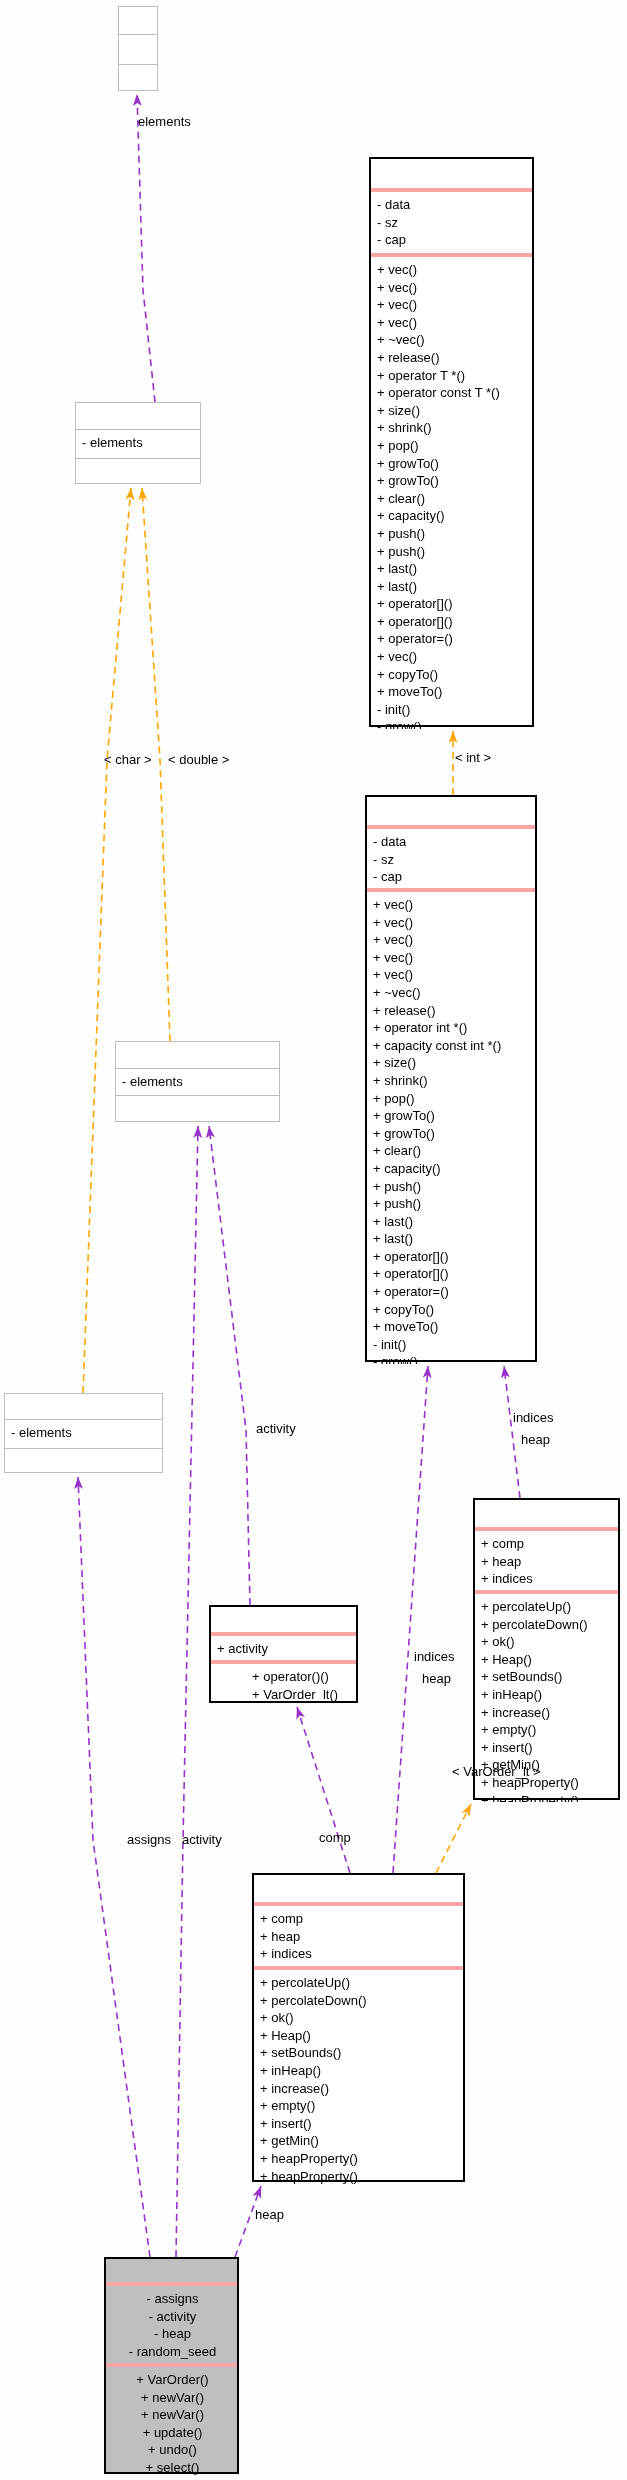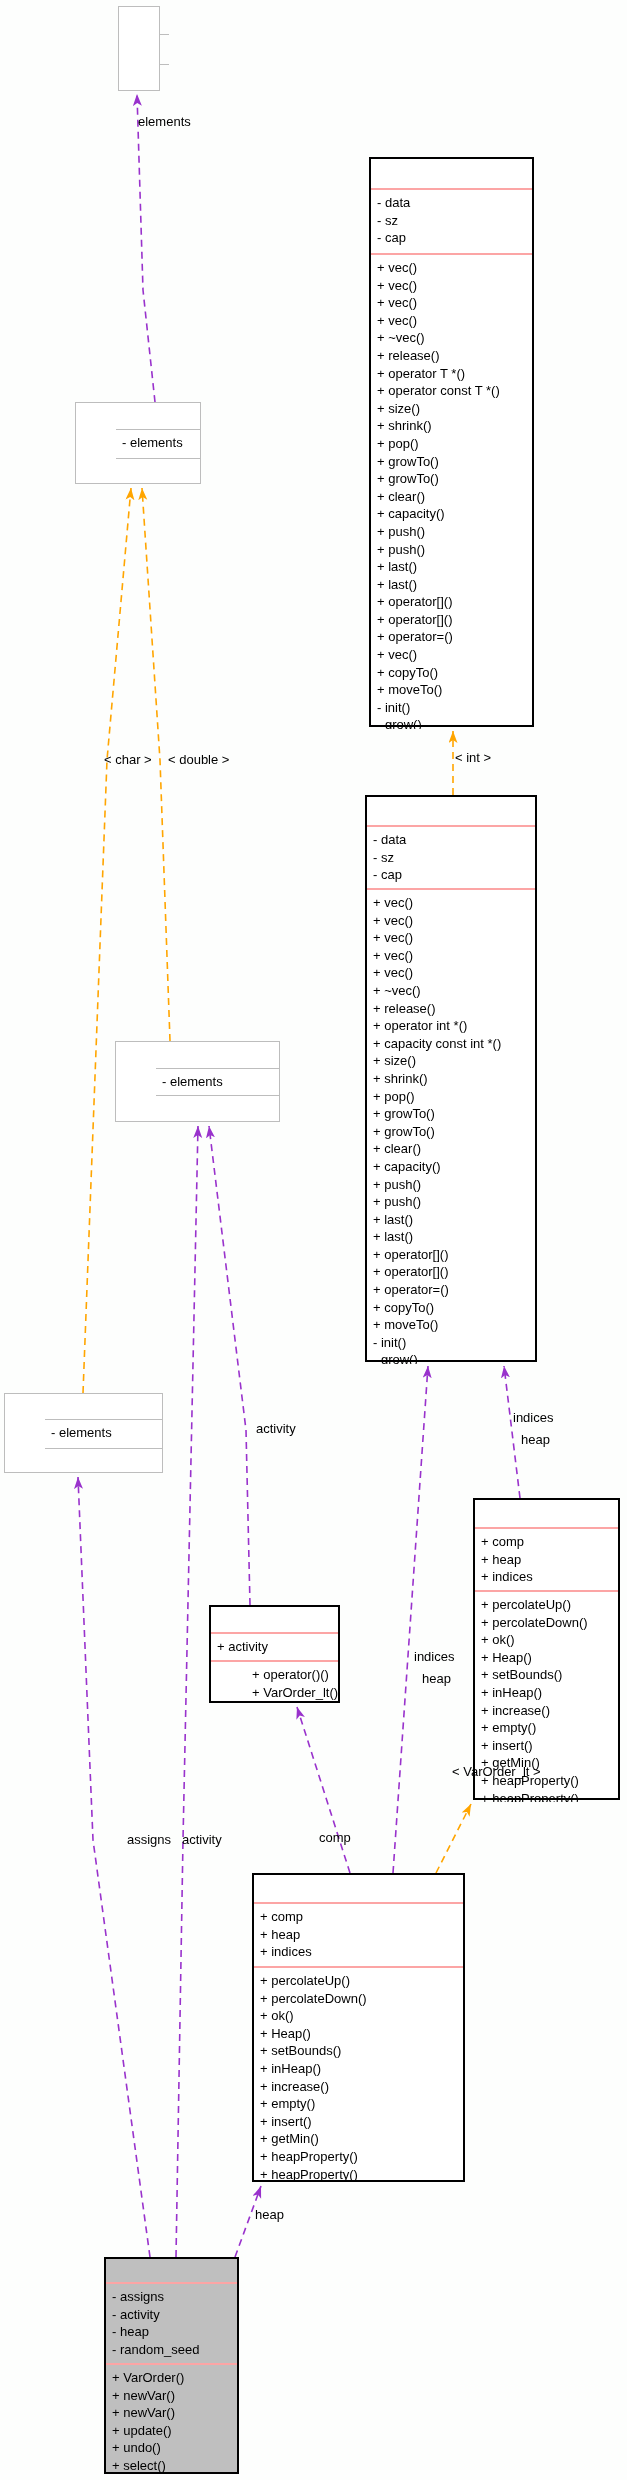--- a/index.html
+++ b/index.html
@@ -2,26 +2,26 @@
 <html><head>
 <meta charset="utf-8">
 <style>
   html,body{margin:0;padding:0;background:#fdfefd;}
   #diagram{position:relative;width:627px;height:2480px;background:#fdfefd;overflow:hidden;
            font-family:"Liberation Sans","DejaVu Sans",sans-serif;color:#000;}
   #edge-layer{position:absolute;left:0;top:0;width:627px;height:2480px;z-index:1;}
   .class-box{position:absolute;box-sizing:border-box;background:#ffffff;z-index:2;}
   .class-box.main-node{border:2px solid #000000;}
   .class-box.node{border:2px solid #000000;}
-  .class-box.external{border:1px solid #bdbdbd;padding-left:40px;}
+  .class-box.external{border:1px solid #bdbdbd;}
   .class-box.main-node{background:#bfbfbf;}
   .class-title{display:flex;align-items:center;justify-content:center;box-sizing:border-box;
                font-size:13px;white-space:nowrap;overflow:hidden;}
   .section{box-sizing:border-box;padding:4px 4px 0 6px;overflow:hidden;}
-  .node .section, .main-node .section{border-top:2px solid #fca5a5;}
+  .node .section, .main-node .section{border-top:4px solid #fca5a5;}
   .external .section{border-top:1px solid #bdbdbd;}
   .member-row{font-size:13px;line-height:17.6px;white-space:nowrap;}
   .edge-label{position:absolute;font-size:13px;line-height:14px;white-space:nowrap;z-index:3;}
 </style>
 </head>
 <body>
 
 <div id="diagram">
   <svg id="edge-layer" xmlns="http://www.w3.org/2000/svg">
     <defs>
@@ -160,21 +160,21 @@
         <div class="member-row">+ setBounds()</div>
         <div class="member-row">+ inHeap()</div>
         <div class="member-row">+ increase()</div>
         <div class="member-row">+ empty()</div>
         <div class="member-row">+ insert()</div>
         <div class="member-row">+ getMin()</div>
         <div class="member-row">+ heapProperty()</div>
         <div class="member-row">+ heapProperty()</div>
       </div>
     </div>
-    <div class="class-box node" style="left: 209px; top: 1605px; width: 131px; height: 98px;">
+    <div class="class-box node" style="left: 209px; top: 1605px; width: 149px; height: 98px;">
       <div class="class-title" style="height: 25px;"></div>
       <div class="section" style="height: 28px;">
         <div class="member-row">+ activity</div>
       </div>
       <div class="section" style="height: 45px; padding-left: 41px;">
         <div class="member-row">+ operator()()</div>
         <div class="member-row">+ VarOrder_lt()</div>
       </div>
     </div>
     <div class="class-box node" style="left: 252px; top: 1873px; width: 213px; height: 309px;">
@@ -192,21 +192,21 @@
         <div class="member-row">+ setBounds()</div>
         <div class="member-row">+ inHeap()</div>
         <div class="member-row">+ increase()</div>
         <div class="member-row">+ empty()</div>
         <div class="member-row">+ insert()</div>
         <div class="member-row">+ getMin()</div>
         <div class="member-row">+ heapProperty()</div>
         <div class="member-row">+ heapProperty()</div>
       </div>
     </div>
-    <div class="class-box main-node" style="left: 104px; top: 2257px; width: 135px; height: 217px;">
+    <div class="class-box main-node" style="left: 104px; top: 2257px; width: 135px; height: 217px; text-align: center;">
       <div class="class-title" style="height: 23px;"></div>
       <div class="section" style="height: 81px;">
         <div class="member-row">- assigns</div>
         <div class="member-row">- activity</div>
         <div class="member-row">- heap</div>
         <div class="member-row">- random_seed</div>
       </div>
       <div class="section" style="height: 113px;">
         <div class="member-row">+ VarOrder()</div>
         <div class="member-row">+ newVar()</div>

